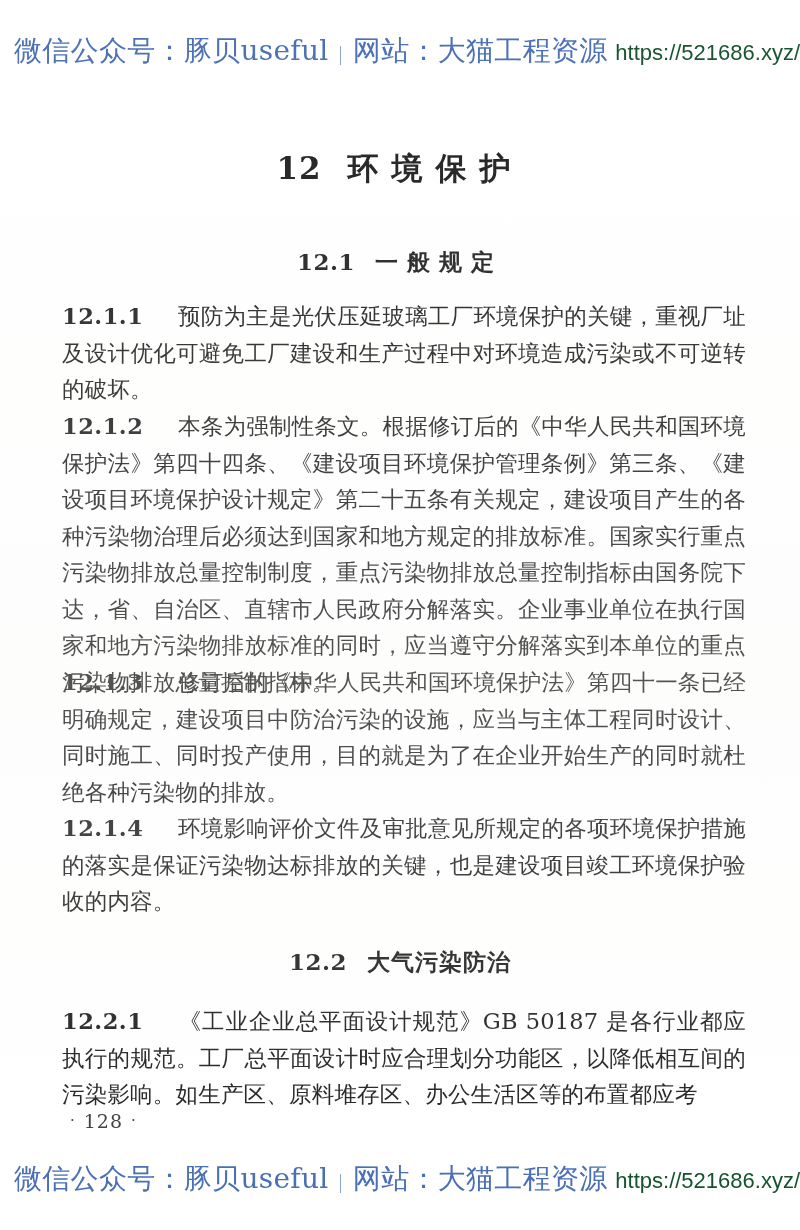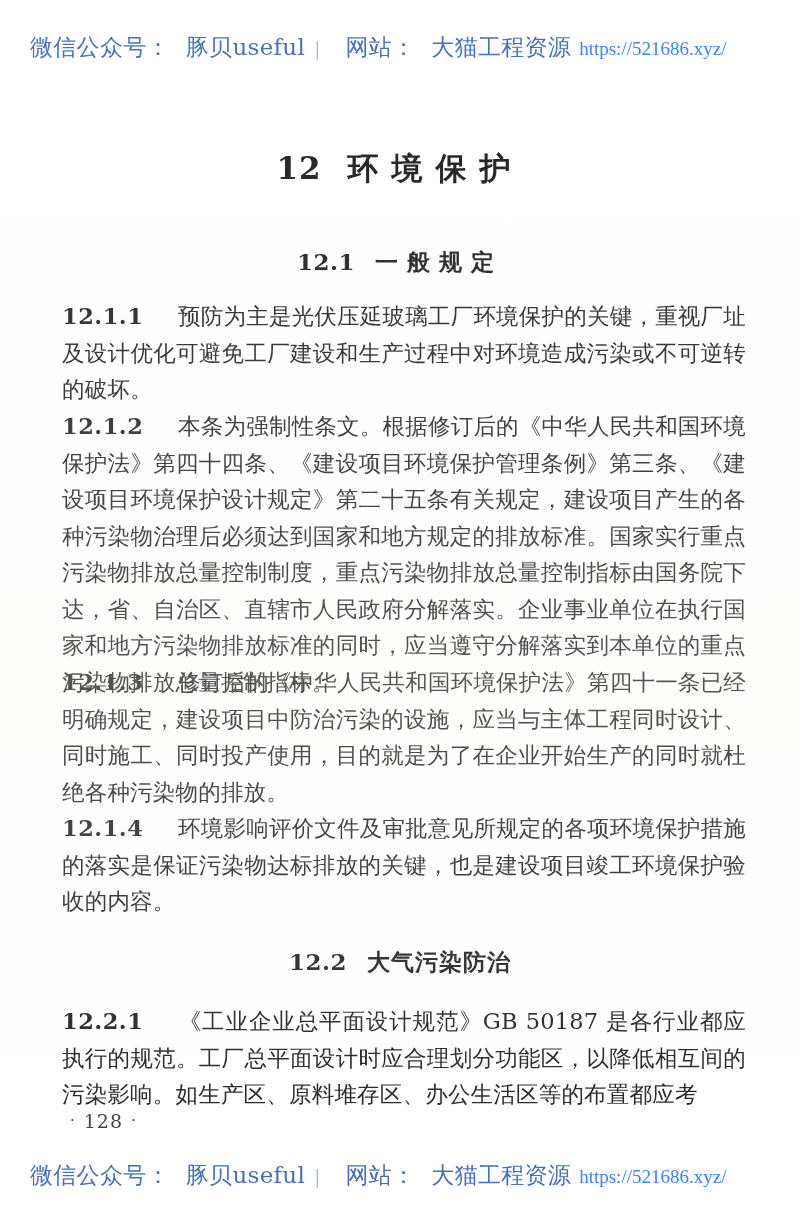--- a/index.html
+++ b/index.html
@@ -26,28 +26,27 @@
     white-space: nowrap;
     color: #4a6fb5;
     font-size: 21px;
     letter-spacing: 0.3px;
   }
   .watermark-top { top: 32px; }
   .watermark-bottom { top: 1160px; }
 
   .wm-cn {
     font-family: "DejaVu Serif", "Liberation Serif", serif;
-    font-size: 23px;
+    font-size: 28px;
     color: #4a6fb5;
-    margin-left: 16px;
   }
   .wm-mono {
-    font-family: Liberation Serif, serif;
-    font-size: 19px;
-    color: #3b82f6;
+    font-family: Liberation Sans, sans-serif;
+    font-size: 22px;
+    color: #14532d;
     letter-spacing: 0px;
   }
   .wm-sep {
     display: inline-block;
     color: #8aa3cf;
     padding: 0 10px;
     font-size: 20px;
   }
   .wm-pad-left { padding-left: 14px; }
   .wm-gap { display: inline-block; width: 8px; }

